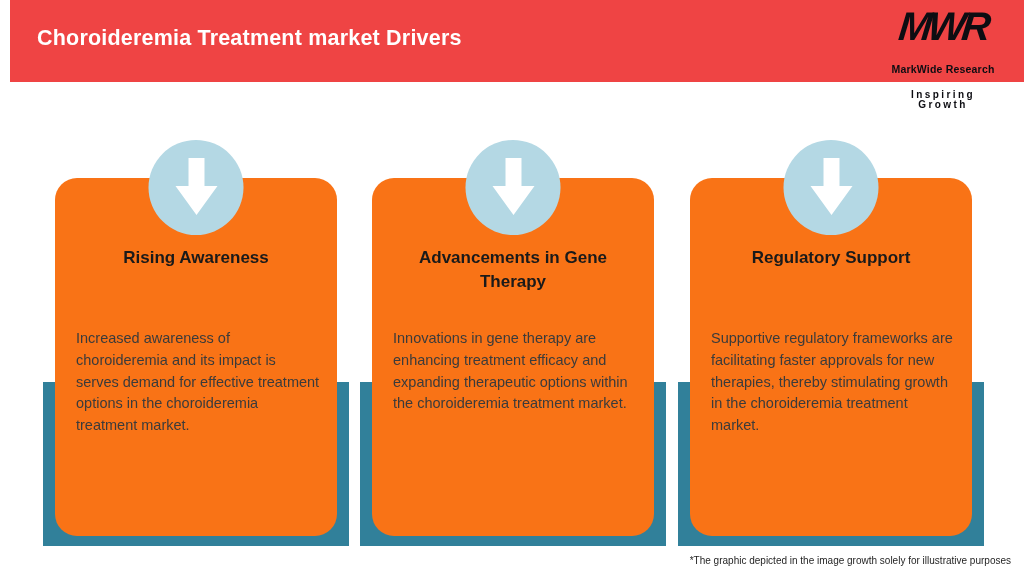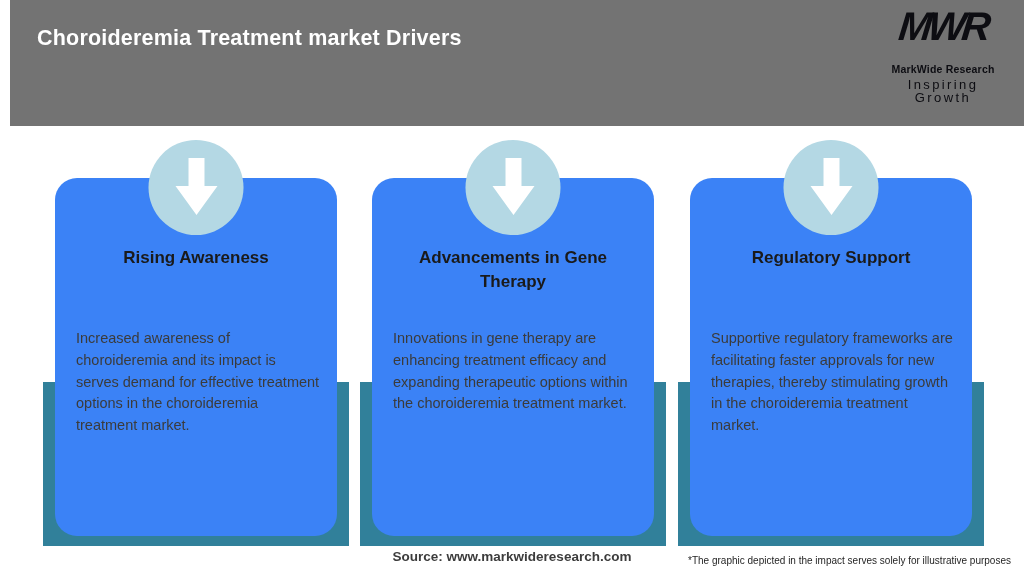--- a/index.html
+++ b/index.html
@@ -14,22 +14,22 @@
   }
   .stage {
     position: absolute;
     left: 0; top: 0;
     width: 1024px; height: 576px;
   }
   
   .header {
     position: absolute;
     left: 10px; top: 0;
-    width: 1014px; height: 126px;
-    background: #737373;
+    width: 1014px; height: 82px;
+    background: #ef4444;
   }
   .header-title {
     position: absolute;
     left: 27px; top: 26px;
     font-size: 21.5px;
     font-weight: bold;
     color: #ffffff;
     letter-spacing: 0.2px;
   }
   .logo {
@@ -48,24 +48,24 @@
     transform: skewX(-6deg);
     display: inline-block;
   }
   .logo-name {
     font-size: 10.5px;
     font-weight: bold;
     letter-spacing: 0.2px;
     margin-top: 18px;
   }
   .logo-tagline {
-    font-size: 13px;
-    font-weight: normal;
+    font-size: 10px;
+    font-weight: bold;
     letter-spacing: 2.4px;
-    margin-top: 3px;
+    margin-top: 15px;
   }
   
   .card-group {
     position: absolute;
     top: 140px;
     width: 306px;
     height: 406px;
   }
   .card-group.g1 { left: 43px; }
   .card-group.g2 { left: 360px; }
@@ -74,21 +74,21 @@
     position: absolute;
     left: 0; top: 242px;
     width: 306px; height: 164px;
     background: #31809a;
     z-index: 0;
   }
   .card {
     position: absolute;
     left: 12px; top: 38px;
     width: 282px; height: 358px;
-    background: #3b82f6;
+    background: #f97316;
     border-radius: 22px;
     z-index: 1;
   }
   .icon-circle {
     position: absolute;
     left: 50%; top: 0;
     transform: translateX(-50%);
     width: 95px; height: 95px;
     border-radius: 50%;
     background: #b4d8e4;
@@ -178,16 +178,15 @@
       <div class="card-title">Advancements in Gene Therapy</div>
       <div class="card-desc">Innovations in gene therapy are enhancing treatment efficacy and expanding therapeutic options within the choroideremia treatment market.</div>
     </div>
     <div class="icon-circle">
       <svg width="48" height="62" viewBox="0 0 48 62">
           <path d="M16 2 h16 v28 h13 L24 59 L3 30 h13 Z" fill="#ffffff"></path>
         </svg>
     </div>
   </div>
 
-  <div class="source-text">Source: www.markwideresearch.com</div>
-  <div class="disclaimer-text">*The graphic depicted in the impact serves solely for illustrative purposes</div>
+  <div class="disclaimer-text">*The graphic depicted in the image growth solely for illustrative purposes</div>
 
 </div>
 
 </body></html>

